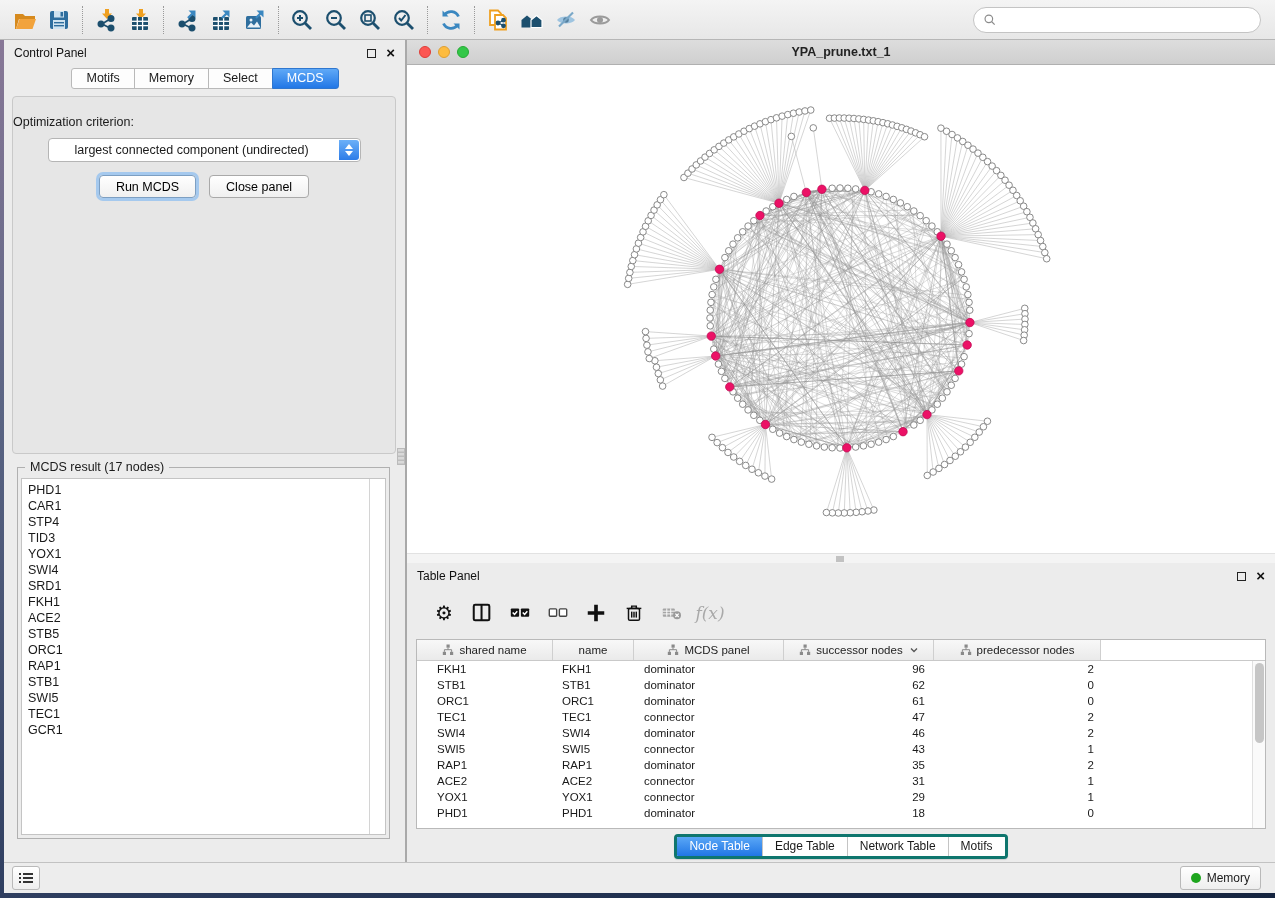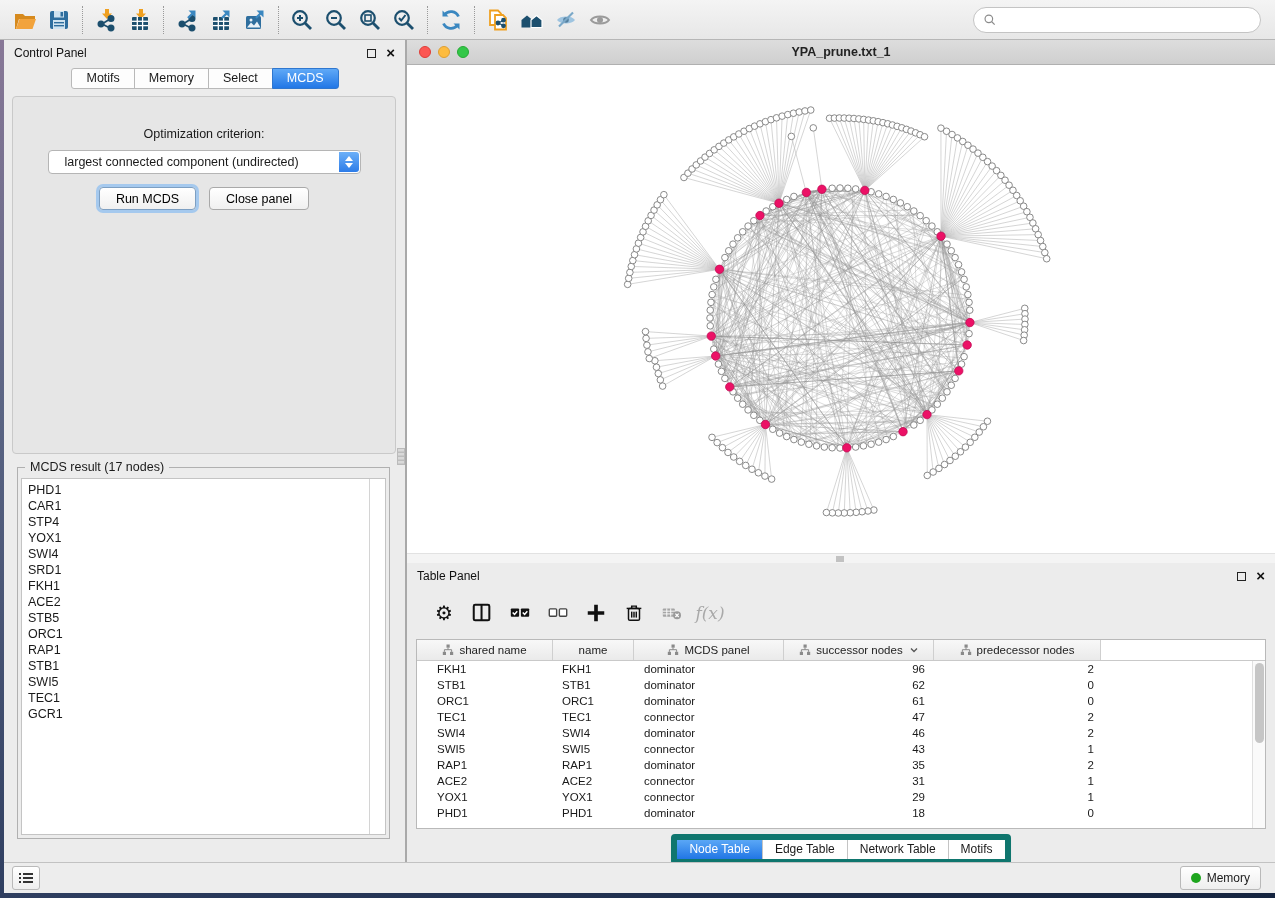--- a/index.html
+++ b/index.html
@@ -32,24 +32,24 @@
 
   .cp-tabs { display:flex; justify-content:center; margin-top:2px; position:relative; z-index:2; }
   .cp-tab { height:21px; line-height:19px; padding:0 14px; background:#fdfdfd; border:1px solid #b9b9b9;
     margin-right:-1px; font-size:12.5px; cursor:default; }
   .cp-tab:first-child { border-radius:3px 0 0 3px; }
   .cp-tab:last-child  { border-radius:0 3px 3px 0; }
   .cp-tab.active { background:linear-gradient(#5fa9f7,#2277e6); color:#fff; border-color:#2f77cf; }
 
   .cp-inner { position:absolute; left:8px; right:9px; top:56px; height:358px;
     background:#e6e6e6; border:1px solid #c9c9c9; border-radius:4px; }
-  .opt-label { text-align:center; margin-top:30px; font-size:12.5px; }
+  .opt-label { margin-top:18px; font-size:12.5px; }
   .dropdown { position:relative; margin:9px auto 0; width:313px; height:24px; background:#fff;
     border:1px solid #b5b5b5; border-radius:4px; display:flex; align-items:center; }
-  .dropdown-value { padding-left:16px; font-size:12.5px; }
+  .dropdown-value { padding-left:26px; font-size:12.5px; }
   .dropdown-stepper { position:absolute; right:1px; top:1px; bottom:1px; width:20px;
     background:linear-gradient(#6cb0f8,#2d7ce8); border-radius:0 3px 3px 0;
     display:flex; flex-direction:column; align-items:center; justify-content:center; gap:2px; }
   .chev-up { width:0; height:0; border-left:4px solid transparent; border-right:4px solid transparent; border-bottom:5px solid #fff; }
   .chev-dn { width:0; height:0; border-left:4px solid transparent; border-right:4px solid transparent; border-top:5px solid #fff; }
   .cp-buttons { display:flex; justify-content:center; gap:13px; margin-top:13px; }
   .btn { height:23px; padding:0 16px; background:linear-gradient(#ffffff,#f0f0f0);
     border:1px solid #a9a9a9; border-radius:4px; font-size:12.5px; cursor:default; }
   .btn.focus { box-shadow:0 0 0 3px #a5c9ee; border-color:#7d9fc2; }
 
@@ -97,21 +97,21 @@
   .th .hdr-icon { width:12px; height:12px; flex:0 0 auto; }
   .th .sort-chev { width:8px; height:8px; margin-left:2px; }
   .tbody .tr { display:flex; height:16px; line-height:16px; font-size:11.5px; }
   .td { overflow:hidden; white-space:nowrap; }
   .td.left { text-align:left; }
   .td.right { text-align:right; }
   .tscroll { position:absolute; right:0; top:21px; bottom:0; width:13px; background:#fafafa; border-left:1px solid #e0e0e0; }
   .tthumb { position:absolute; left:2px; top:2px; width:9px; height:80px; background:#c6c6c6; border-radius:5px; }
 
   .tp-tabs { position:absolute; left:0; right:0; top:271px; display:flex; justify-content:center; }
-  .tp-tabgroup { display:flex; border:6px solid #0f766e; border-radius:4px; overflow:hidden; background:#fff; box-shadow:0 1px 1px rgba(0,0,0,.12); }
+  .tp-tabgroup { display:flex; border:3px solid #0f766e; border-radius:4px; overflow:hidden; background:#fff; box-shadow:0 1px 1px rgba(0,0,0,.12); }
   .tp-tab { height:19px; line-height:19px; padding:0 12px; font-size:12px; background:#fff; border-right:1px solid #c4c4c4; cursor:default; }
   .tp-tab:last-child { border-right:none; }
   .tp-tab.active { background:linear-gradient(#5aa7f6,#2176e5); color:#fff; }
 
   
   .statusbar { position:absolute; left:0; right:0; bottom:0; height:31px; background:#ededed; border-top:1px solid #c2c2c2; }
   .sb-left-btn { position:absolute; left:8px; top:3px; width:28px; height:24px;
     background:linear-gradient(#ffffff,#eeeeee); border:1px solid #b9b9b9; border-radius:3px;
     display:flex; align-items:center; justify-content:center; }
   .memory-btn { position:absolute; right:14px; top:3px; height:24px; padding:0 10px;
@@ -325,20 +325,21 @@
       </div>
     </div>
 
     <div class="group-box">
       <span class="group-title">MCDS result (17 nodes)</span>
       <div class="result-list">
         <div class="result-items-wrap" id="result-items">
             <div class="result-item">PHD1</div>
             <div class="result-item">CAR1</div>
             <div class="result-item">STP4</div>
+            <div class="result-item">TID3</div>
             <div class="result-item">YOX1</div>
             <div class="result-item">SWI4</div>
             <div class="result-item">SRD1</div>
             <div class="result-item">FKH1</div>
             <div class="result-item">ACE2</div>
             <div class="result-item">STB5</div>
             <div class="result-item">ORC1</div>
             <div class="result-item">RAP1</div>
             <div class="result-item">STB1</div>
             <div class="result-item">SWI5</div>

